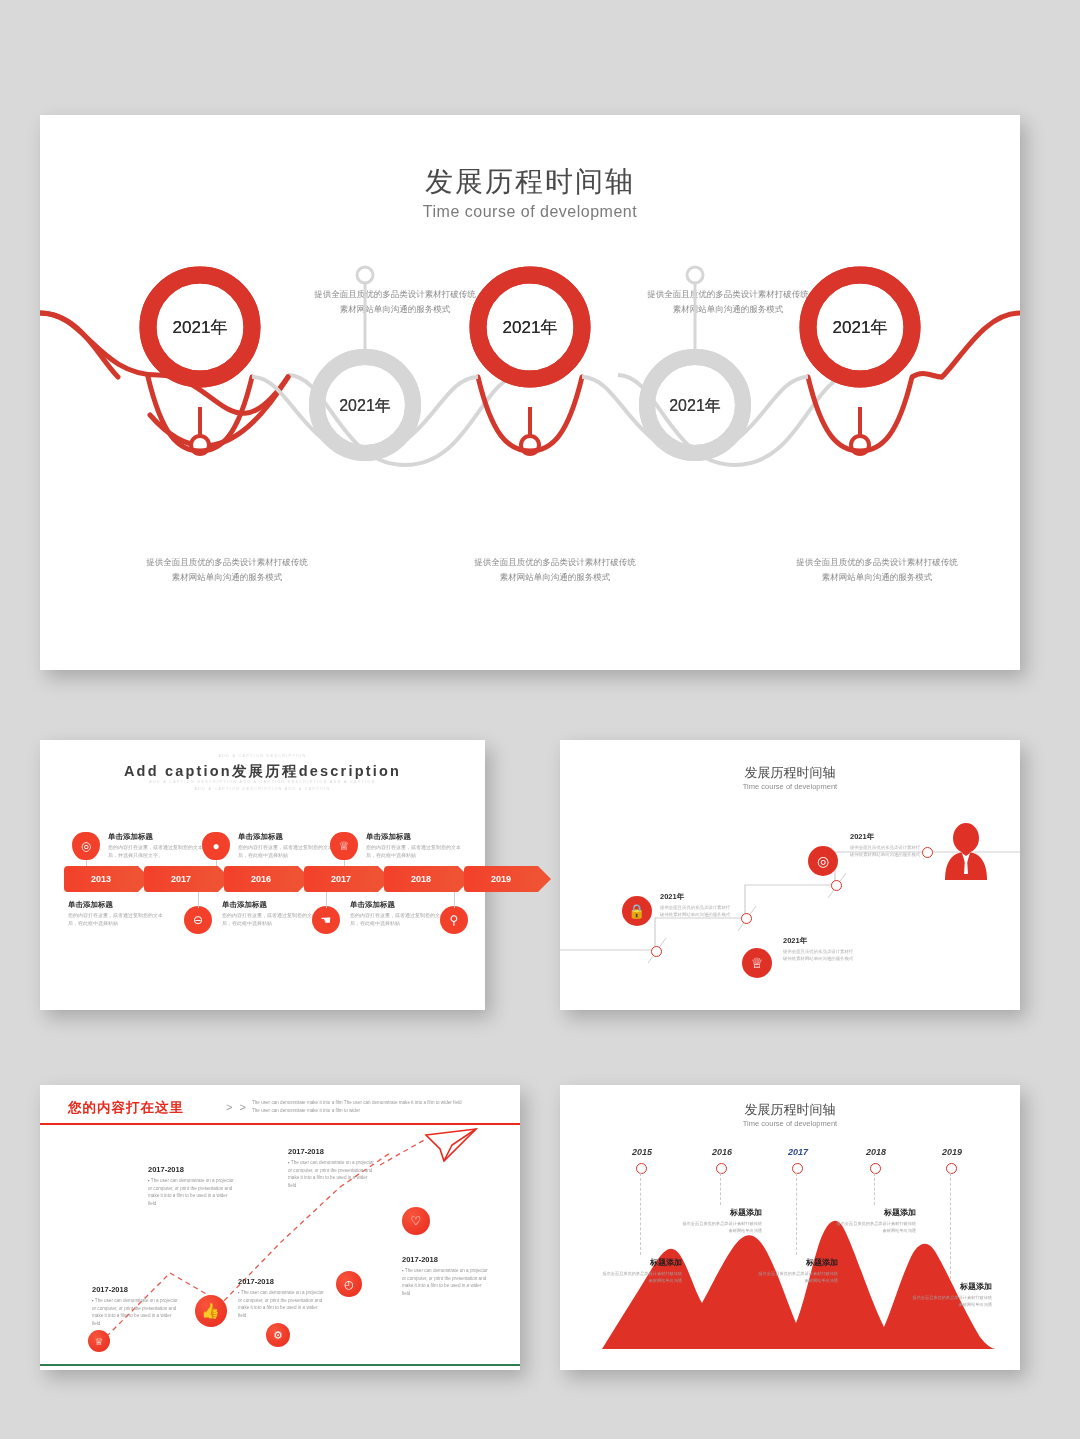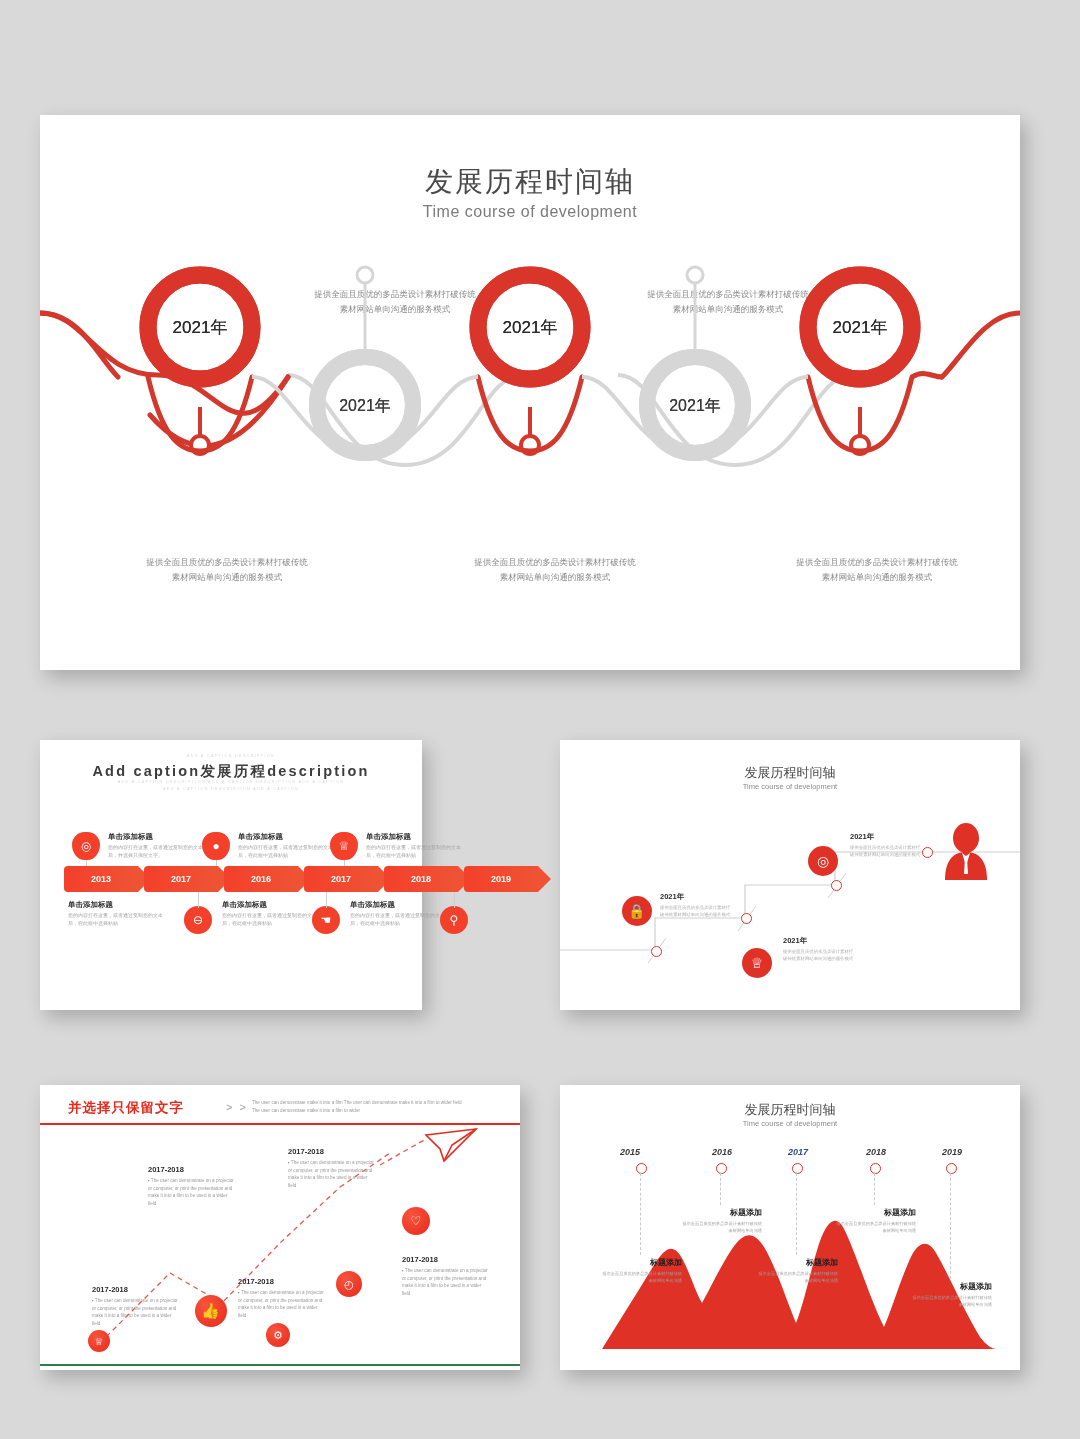--- a/index.html
+++ b/index.html
@@ -26,21 +26,21 @@
     position:absolute;text-align:center;font-size:8.5px;line-height:1.75;
     color:#8a8a8a;width:230px;white-space:pre-line;
   }
   .cap.top1{left:240px;top:172px;}
   .cap.top2{left:573px;top:172px;}
   .cap.bot1{left:72px;top:440px;}
   .cap.bot2{left:400px;top:440px;}
   .cap.bot3{left:722px;top:440px;}
 
   
-  #slide-caption{left:40px;top:740px;width:382px;height:270px;}
+  #slide-caption{left:40px;top:740px;width:445px;height:270px;}
   .s2-title{
     position:absolute;left:0;right:0;top:22px;text-align:center;
     font-size:14.5px;letter-spacing:2.2px;color:#3d3d3d;font-weight:600;
   }
   .s2-ghost{
     position:absolute;left:0;right:0;text-align:center;
     font-size:3.6px;letter-spacing:1.4px;color:#d6d6d6;
   }
   .s2-ghost.a{top:14px;}
   .s2-ghost.b{top:40px;}
@@ -316,21 +316,21 @@
 
   <svg class="man" style="left:378px;top:82px;" width="56" height="58" viewBox="0 0 56 58">
     <ellipse cx="28" cy="16" rx="13" ry="15" fill="#e03127"></ellipse>
     <path d="M28,30 C14,30 7,40 7,58 L49,58 C49,40 42,30 28,30 Z" fill="#e03127"></path>
     <path d="M24,31 L28,44 L32,31 L28,34 Z" fill="#ffffff"></path>
     <path d="M27,36 L29,36 L30,52 L26,52 Z" fill="#ffffff"></path>
   </svg>
 </div>
 
 <div class="slide" id="slide-corp">
-  <div class="s4-title">并选择只保留文字</div>
+  <div class="s4-title">您的内容打在这里</div>
   <div class="s4-arrows">&gt; &gt;</div>
   <div class="s4-desc">The user can demonstrate make it into a film The user can demonstrate make it into a film to wider field The user can demonstrate make it into a film to wider</div>
   <div class="s4-rule"></div>
   <div class="s4-rule2"></div>
 
   <svg style="position:absolute;left:0;top:40px;" width="480" height="240" viewBox="0 0 480 240">
     <polyline points="60,218 130,148 182,178 240,118 300,62" fill="none" stroke="#e8564a" stroke-width="1.3" stroke-dasharray="5 4"></polyline>
     <polyline points="300,62 350,28" fill="none" stroke="#e8564a" stroke-width="1.3" stroke-dasharray="5 4"></polyline>
     <path d="M386,10 L436,4 L404,36 L400,24 Z" fill="none" stroke="#e8291c" stroke-width="1.6"></path>
     <path d="M404,36 L412,20 L436,4" fill="none" stroke="#e8291c" stroke-width="1.6"></path>
@@ -375,21 +375,21 @@
   <div class="s4-txt" style="left:362px;top:170px;">
     <div class="s4-h">2017-2018</div>
     <div class="s4-b">The user can demonstrate on a projector or computer, or print the presentation and make it into a film to be used in a wider field</div>
   </div>
 </div>
 
 <div class="slide" id="slide-mtn">
   <div class="s5-title">发展历程时间轴</div>
   <div class="s5-sub">Time course of development</div>
 
-  <div class="s5-year" style="left:60px;top:62px;">2015</div>
+  <div class="s5-year" style="left:72px;top:62px;">2015</div>
   <div class="s5-year" style="left:152px;top:62px;">2016</div>
   <div class="s5-year hl" style="left:228px;top:62px;">2017</div>
   <div class="s5-year" style="left:306px;top:62px;">2018</div>
   <div class="s5-year" style="left:382px;top:62px;">2019</div>
 
   <div class="s5-ring" style="left:76px;top:78px;"></div>
   <div class="s5-ring" style="left:156px;top:78px;"></div>
   <div class="s5-ring" style="left:232px;top:78px;"></div>
   <div class="s5-ring" style="left:310px;top:78px;"></div>
   <div class="s5-ring" style="left:386px;top:78px;"></div>

